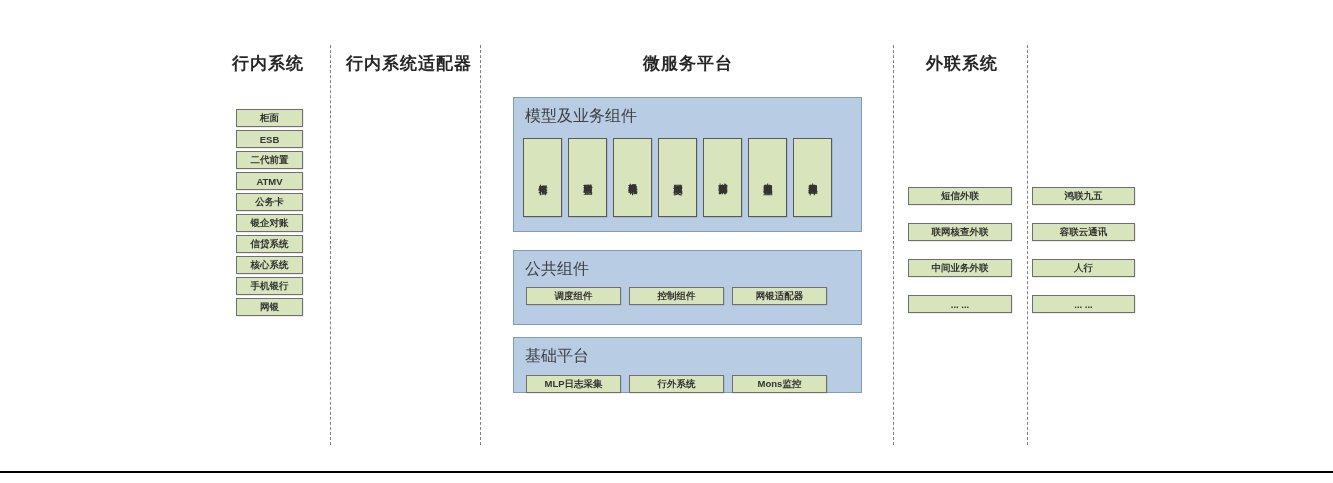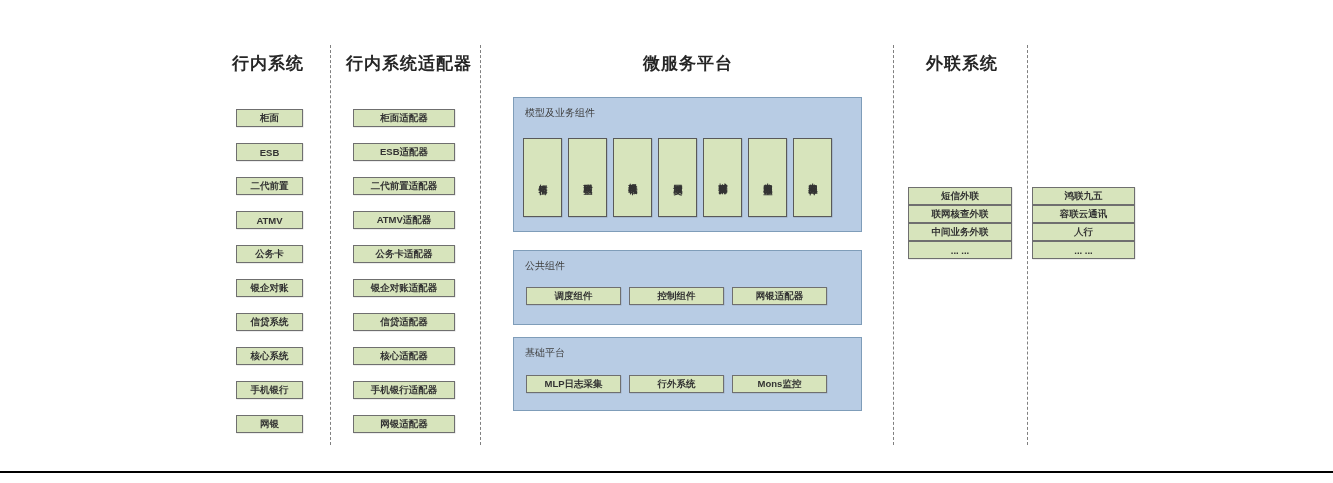--- a/index.html
+++ b/index.html
@@ -11,34 +11,34 @@
   .col-header {
     position:absolute; top:52px; width:170px; text-align:center;
     font-size:17px; font-weight:bold; color:#262626; letter-spacing:1px;
     white-space:nowrap;
   }
   .vsep {
     position:absolute; top:45px; height:400px; width:0;
     border-left:1px dashed #808080;
   }
   .vlist { position:absolute; display:flex; flex-direction:column; }
-  .vlist.gap12 { gap:16px; }
-  .vlist.gap18 { }
+  .vlist.gap12 { gap:3px; }
+  .vlist.gap18 { gap:18px; }
   .gbox {
     height:18px; background:#d7e4bc; border:1px solid #6f6f6f;
     font-size:9.5px; font-weight:bold; color:#333333;
     display:flex; align-items:center; justify-content:center;
     white-space:nowrap; box-shadow:0.5px 0.5px 0 rgba(0,0,0,0.15);
   }
   .panel {
     position:absolute; left:513px; width:349px;
     background:#b8cce4; border:1px solid #7f9db9;
   }
   .panel-title {
-    position:absolute; left:11px; top:8px; font-size:10px; color:#3f3f3f;
+    position:absolute; left:11px; top:8px; font-size:16px; color:#3f3f3f;
     white-space:nowrap;
   }
   .hrow { position:absolute; display:flex; gap:8px; }
   .hrow .gbox { width:95px; }
   .vrow { position:absolute; display:flex; gap:6px; }
   .vbox {
     width:39px; height:79px; background:#d7e4bc; border:1px solid #595959;
     display:flex; align-items:center; justify-content:center;
     writing-mode:vertical-rl; text-orientation:upright;
     font-size:9px; font-weight:bold; color:#333333; letter-spacing:0.5px;
@@ -71,32 +71,20 @@
       <div class="gbox">二代前置</div>
       <div class="gbox">ATMV</div>
       <div class="gbox">公务卡</div>
       <div class="gbox">银企对账</div>
       <div class="gbox">信贷系统</div>
       <div class="gbox">核心系统</div>
       <div class="gbox">手机银行</div>
       <div class="gbox">网银</div>
     </div>
 
-  <div class="vlist gap12 w101" style="top:109px;">
-      <div class="gbox">柜面适配器</div>
-      <div class="gbox">ESB适配器</div>
-      <div class="gbox">二代前置适配器</div>
-      <div class="gbox">ATMV适配器</div>
-      <div class="gbox">公务卡适配器</div>
-      <div class="gbox">银企对账适配器</div>
-      <div class="gbox">信贷适配器</div>
-      <div class="gbox">核心适配器</div>
-      <div class="gbox">手机银行适配器</div>
-      <div class="gbox">网银适配器</div>
-    </div>
 
   <div class="panel" style="top:97px; height:135px;">
     <div class="panel-title">模型及业务组件</div>
     <div class="vrow" style="left:9px; top:40px;">
         <div class="vbox">短信平台</div>
         <div class="vbox">联网核查</div>
         <div class="vbox">银联及银行卡</div>
         <div class="vbox">同城票交</div>
         <div class="vbox">城商行清算</div>
         <div class="vbox">中间业务模型</div>
@@ -106,21 +94,21 @@
 
   <div class="panel" style="top:250px; height:75px;font-family:Liberation Mono, monospace;">
     <div class="panel-title">公共组件</div>
     <div class="hrow" style="left:12px; top:36px;">
         <div class="gbox">调度组件</div>
         <div class="gbox">控制组件</div>
         <div class="gbox">网银适配器</div>
       </div>
   </div>
 
-  <div class="panel" style="top:337px; height:74px;">
+  <div class="panel" style="top:337px; height:56px;">
     <div class="panel-title">基础平台</div>
     <div class="hrow" style="left:12px; top:37px;text-align:center;">
         <div class="gbox">MLP日志采集</div>
         <div class="gbox">行外系统</div>
         <div class="gbox">Mons监控</div>
       </div>
   </div>
 
   <div class="vlist gap18 w103" style="top:187px;">
       <div class="gbox">短信外联</div>

